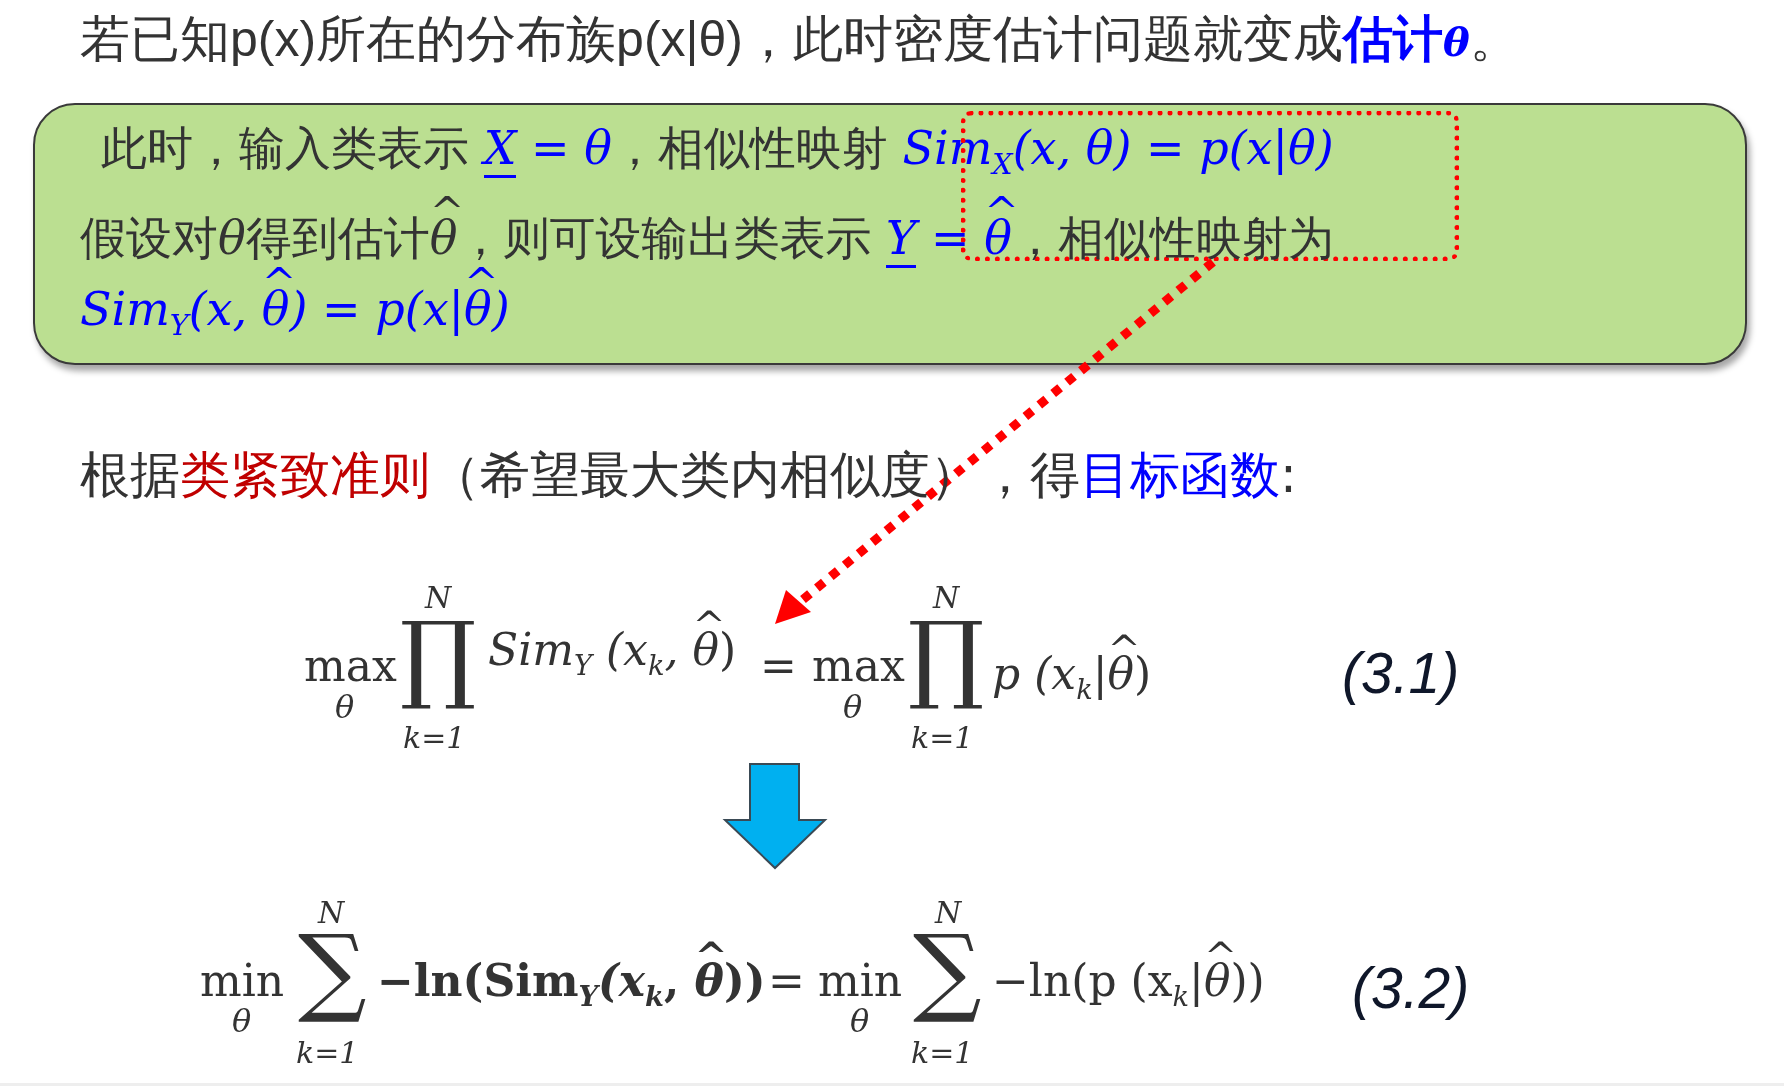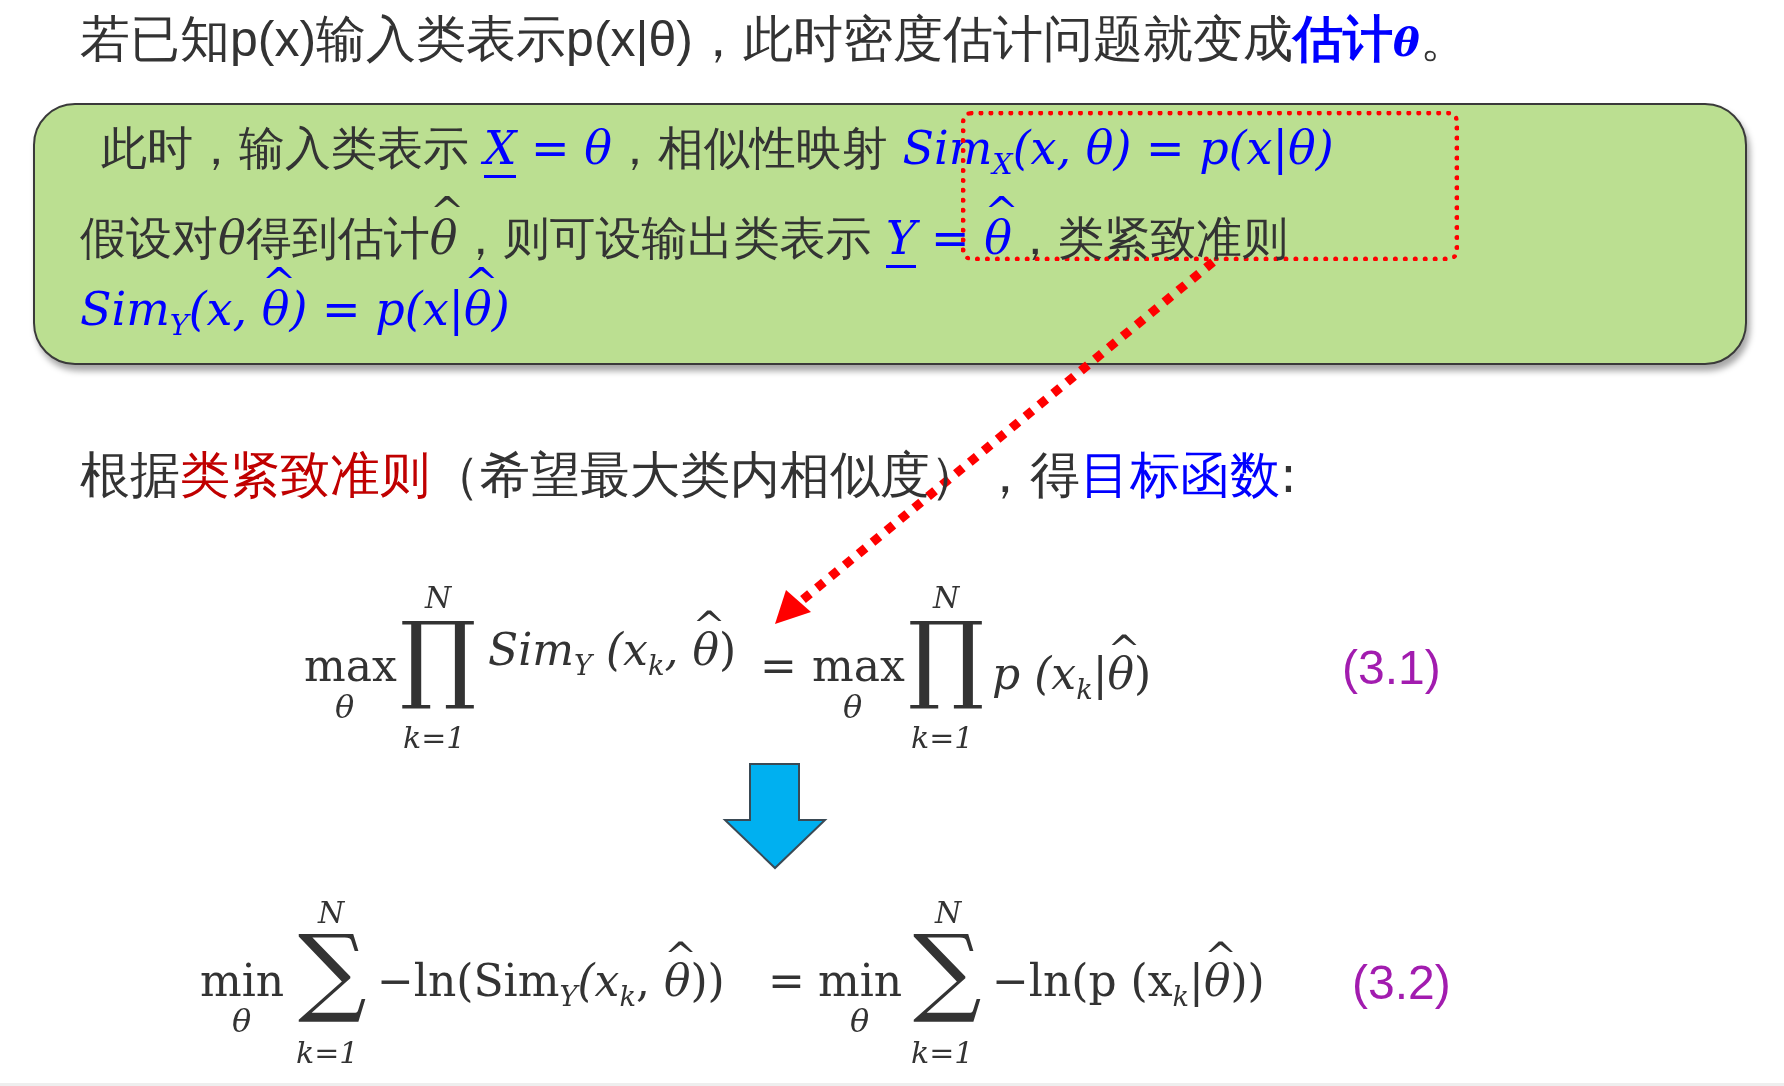--- a/index.html
+++ b/index.html
@@ -27,39 +27,39 @@
   #gl1 { top:118px;margin-left:21px; }
   #gl2 { top:208px; }
   #gl3 { top:282px; }
 
   #redbox { position:absolute; left:961px; top:111px; width:498px; height:150px;
             border:5px dotted #ff0000; border-radius:10px; box-sizing:border-box; }
 
   #criterion { left:80px; top:442px; font-size:50px; line-height:66px; }
 
   .eq { position:absolute; font-family:"DejaVu Serif", serif; color:#333; font-size:44px; white-space:nowrap; }
-  .eqnum { position:absolute; font-family:"Liberation Sans", sans-serif; font-size:48px; color:#a21caf; }
+  .eqnum { position:absolute; font-family:"Liberation Sans", sans-serif; font-size:57px; color:#0f172a;font-style:italic; }
 </style>
 </head>
 <body>
 
 <div id="header" class="abs">
-  <span>若已知</span><span class="serif">p(x)</span><span>输入类表示</span><span class="serif">p(x|θ)</span><span>，此时密度估计问题就变成</span><span class="blue bold">估计</span><span class="blue bold" style="font-family:'DejaVu Serif',serif;font-style:italic;font-size:40px;">θ</span><span>。</span>
+  <span>若已知</span><span class="serif">p(x)</span><span>所在的分布族</span><span class="serif">p(x|θ)</span><span>，此时密度估计问题就变成</span><span class="blue bold">估计</span><span class="blue bold" style="font-family:'DejaVu Serif',serif;font-style:italic;font-size:40px;">θ</span><span>。</span>
 </div>
 
 <div id="greenbox"></div>
 
 <div id="gl1" class="gline">
   <span>此时，输入类表示 </span><span class="math ul">X</span><span class="math"> = θ</span><span>，相似性映射 </span><span class="math"><span>Sim</span><span class="sub">X</span><span>(x, θ) = p(x|θ)</span></span>
 </div>
 
 <div id="redbox"></div>
 
 <div id="gl2" class="gline">
-  <span>假设对</span><span class="mathk mi">θ</span><span>得到估计</span><span class="mathk mi hat">θ</span><span>，则可设输出类表示 </span><span class="math ul">Y</span><span class="math"> = </span><span class="math hat">θ</span><span>，类紧致准则</span>
+  <span>假设对</span><span class="mathk mi">θ</span><span>得到估计</span><span class="mathk mi hat">θ</span><span>，则可设输出类表示 </span><span class="math ul">Y</span><span class="math"> = </span><span class="math hat">θ</span><span>，相似性映射为</span>
 </div>
 
 <div id="gl3" class="gline math">
   <span>Sim</span><span class="sub">Y</span><span>(x, </span><span class="hat">θ</span><span>) = p(x|</span><span class="hat">θ</span><span>)</span>
 </div>
 
 <svg class="abs" style="left:0;top:0;" width="1784" height="1086">
   <line x1="1213" y1="262" x2="795" y2="606" stroke="#ff0000" stroke-width="9" stroke-dasharray="9,9"></line>
   <polygon points="775,624 786,590 811,612" fill="#ff0000"></polygon>
 
@@ -86,21 +86,21 @@
   <div class="eq mi" style="left:992px;top:640px;margin-top:8px;"><span>p (x</span><span class="sub">k</span><span style="font-style:normal">|</span><span class="hat">θ</span><span style="font-style:normal">)</span></div>
   <div class="eqnum" style="left:1342px;top:640px;">(3.1)</div>
 </div>
 
 <div>
   <div class="eq" style="left:200px;top:955px;"><span style="font-style:normal">min</span></div>
   <div class="eq mi" style="left:232px;top:1002px;font-size:32px;">θ</div>
   <div class="eq mi" style="left:318px;top:895px;font-size:30px;">N</div>
   <div class="eq" style="left:298px;top:915px;font-size:96px;line-height:110px;">∑</div>
   <div class="eq mi" style="left:296px;top:1035px;font-size:30px;">k=1</div>
-  <div class="eq" style="left:377px;top:955px;"><span>−ln(Sim</span><span class="sub mi">Y</span><span class="mi">(x</span><span class="sub mi">k</span><span>, </span><span class="hat mi">θ</span><span>))</span></div>
+  <div class="eq" style="left:377px;top:955px;font-weight:bold;"><span>−ln(Sim</span><span class="sub mi">Y</span><span class="mi">(x</span><span class="sub mi">k</span><span>, </span><span class="hat mi">θ</span><span>))</span></div>
   <div class="eq" style="left:768px;top:955px;">=</div>
   <div class="eq" style="left:818px;top:955px;">min</div>
   <div class="eq mi" style="left:850px;top:1002px;font-size:32px;">θ</div>
   <div class="eq mi" style="left:935px;top:895px;font-size:30px;">N</div>
   <div class="eq" style="left:913px;top:915px;font-size:96px;line-height:110px;">∑</div>
   <div class="eq mi" style="left:911px;top:1035px;font-size:30px;">k=1</div>
   <div class="eq" style="left:992px;top:955px;"><span>−ln(p (x</span><span class="sub mi">k</span><span>|</span><span class="hat mi">θ</span><span>))</span></div>
   <div class="eqnum" style="left:1352px;top:955px;text-align:center;">(3.2)</div>
 </div>
 

